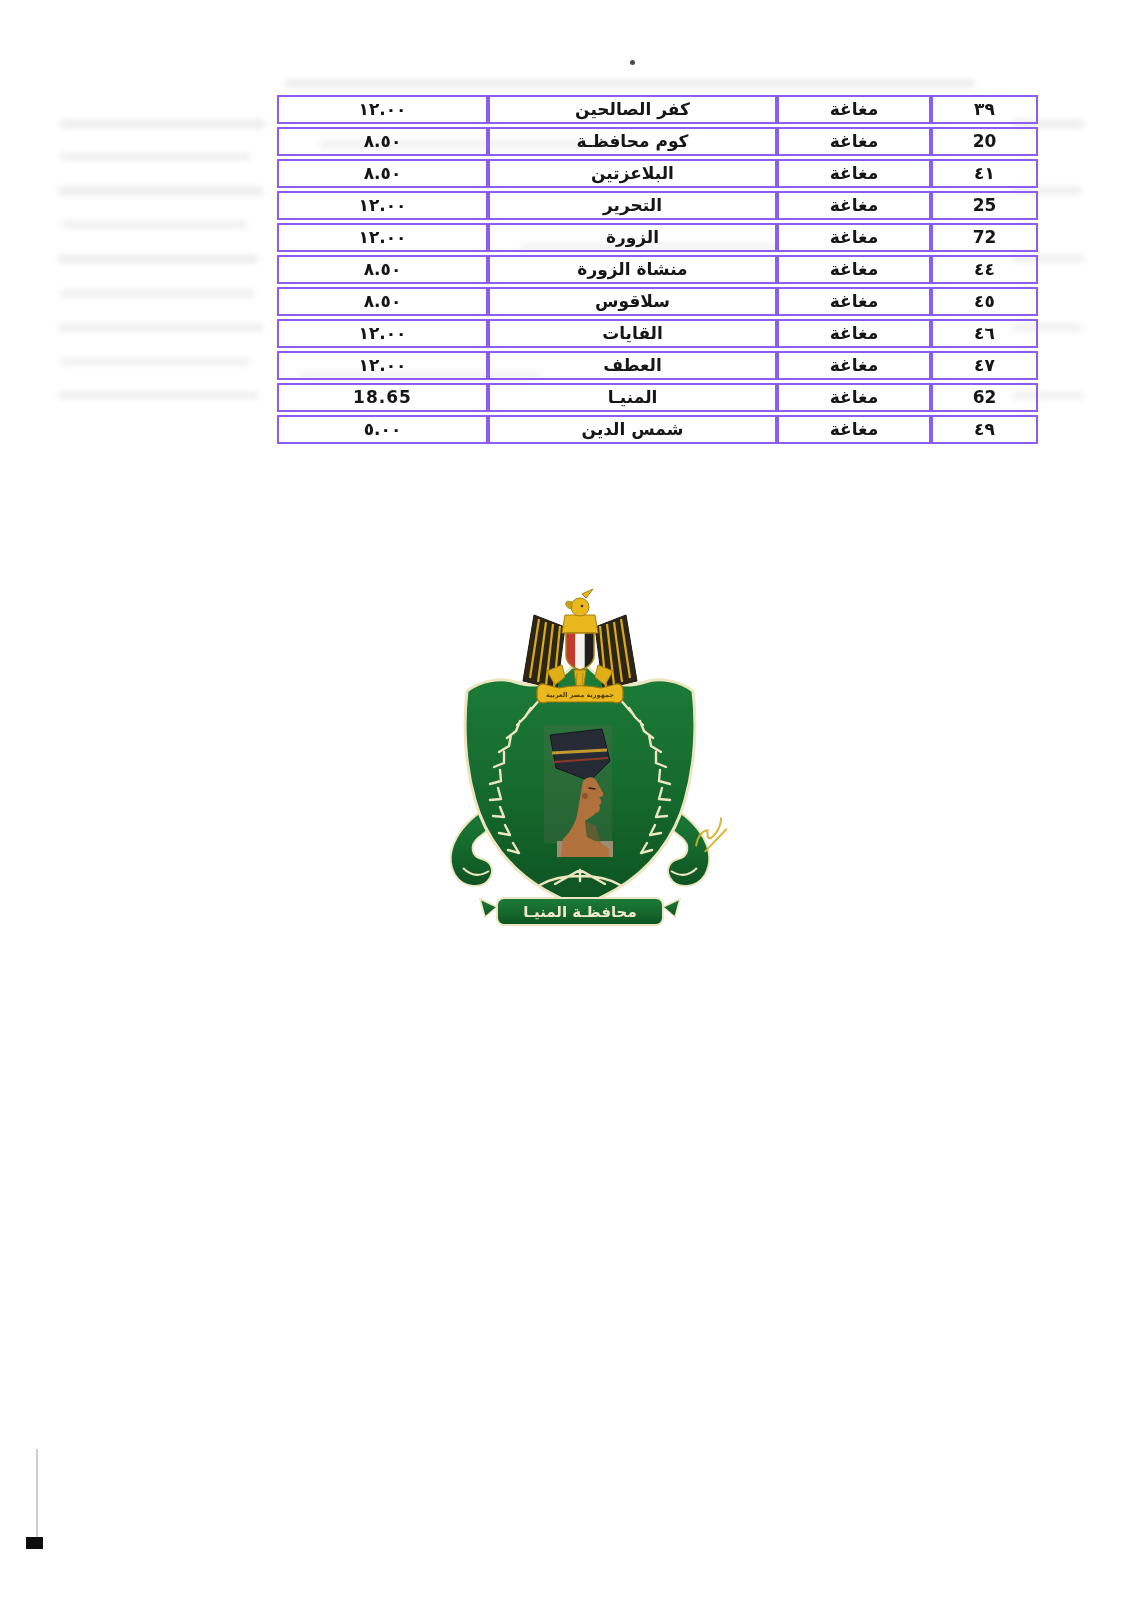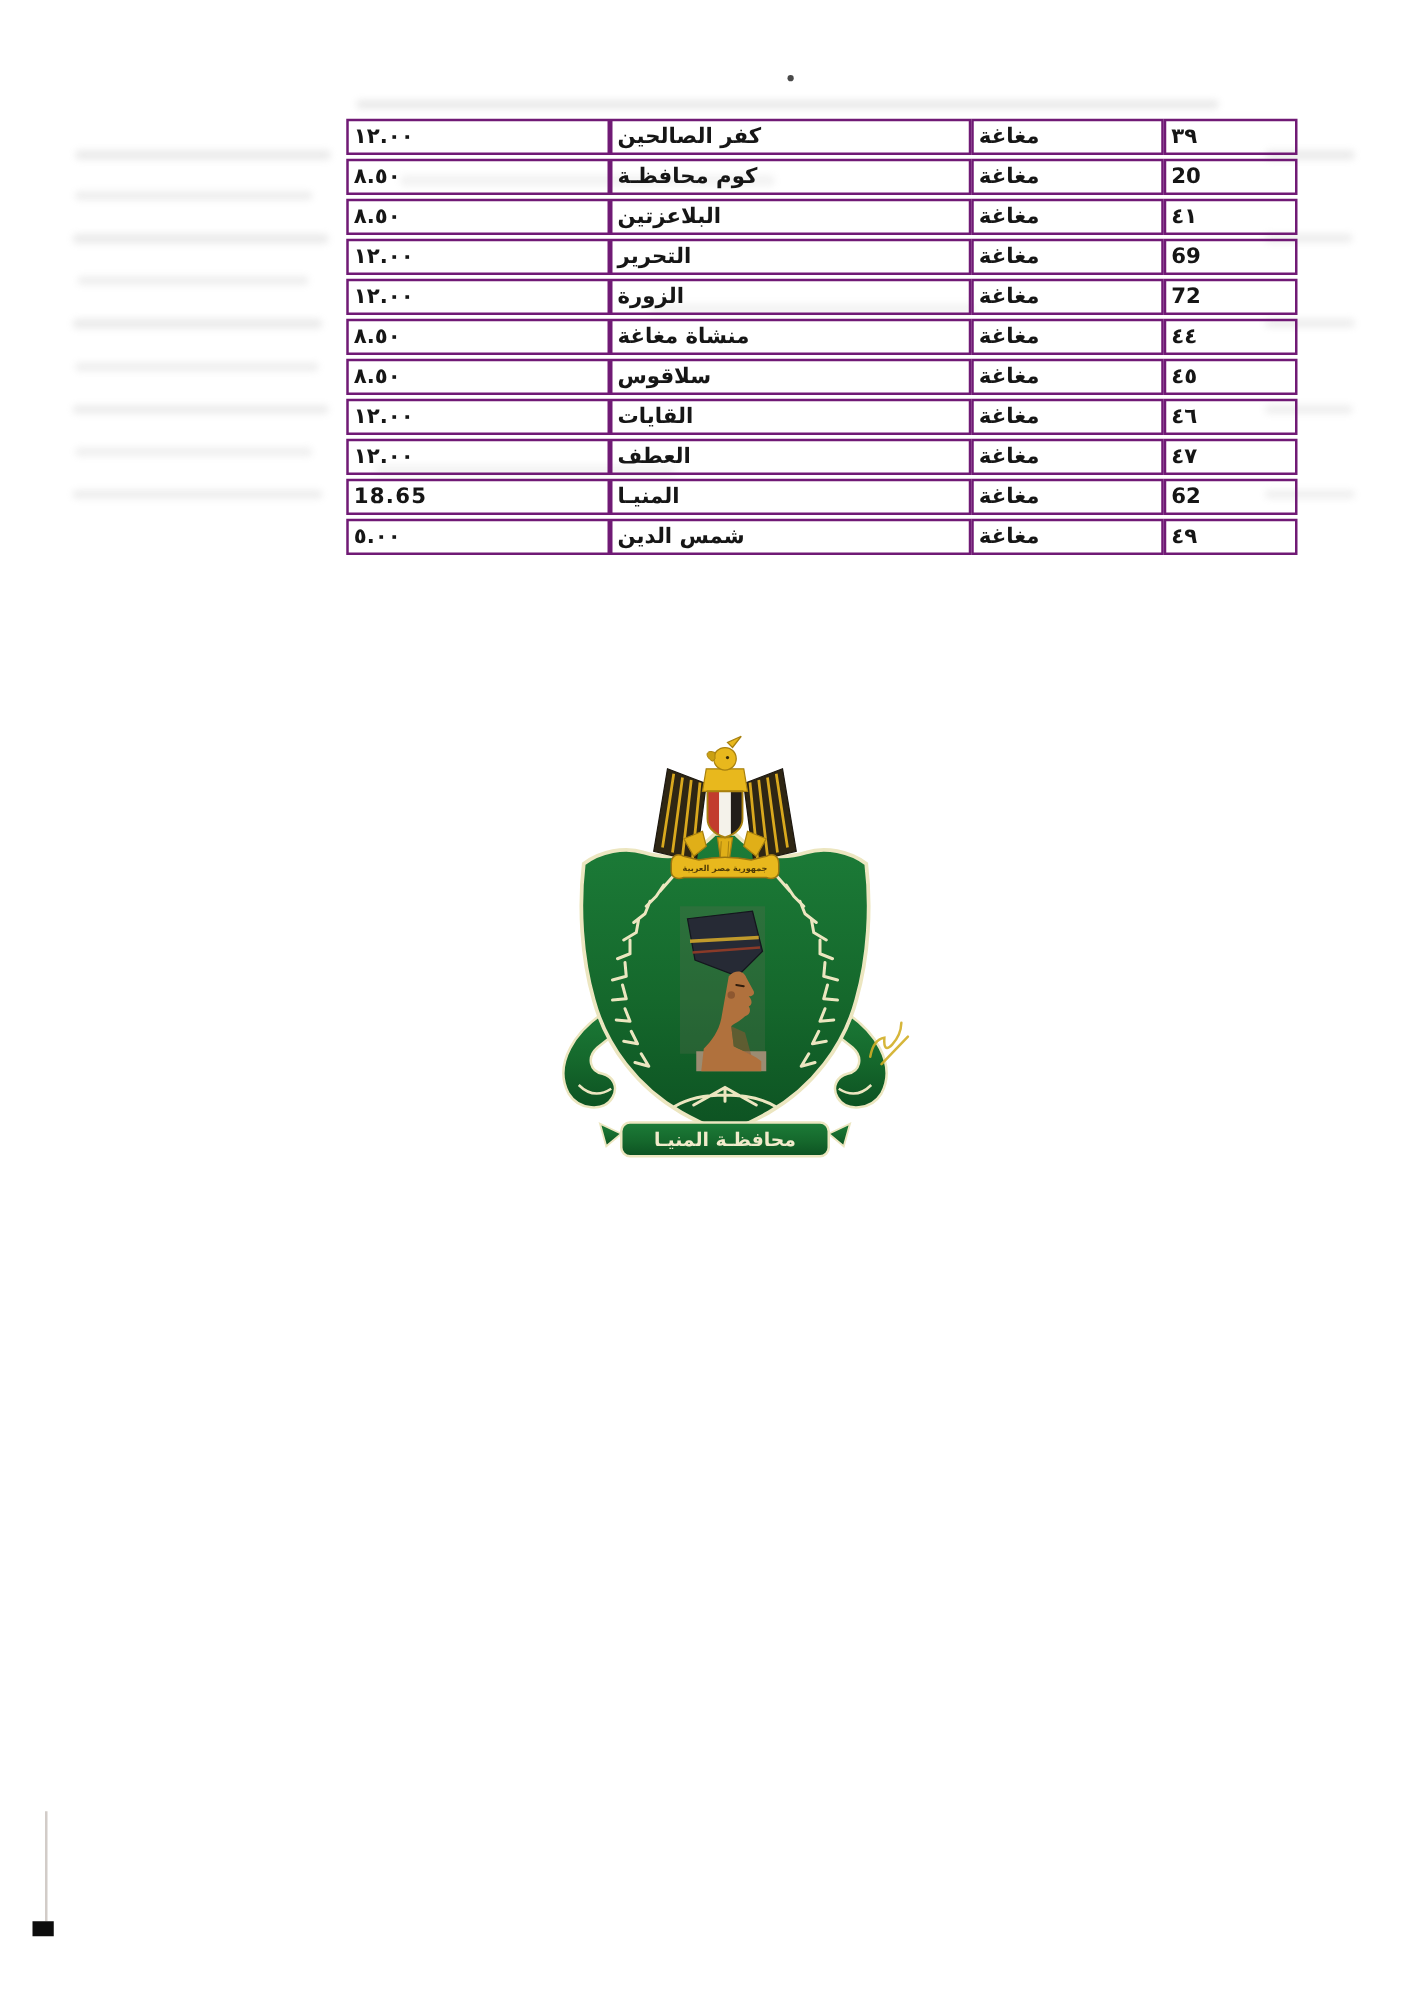--- a/index.html
+++ b/index.html
@@ -12,22 +12,22 @@
   .top-dot{position:absolute;left:630px;top:60px;width:5px;height:5px;border-radius:50%;background:#4a4a4a;}
   .corner-mark{position:absolute;left:26px;top:1537px;width:17px;height:12px;background:#0d0d0d;}
   .edge-line{position:absolute;left:36px;top:1449px;width:2px;height:88px;background:#c4bcb6;opacity:.75;filter:blur(.5px);}
   
   table.data-table{
     position:absolute;left:277px;top:92px;
     border-collapse:separate;border-spacing:0 3px;
     direction:rtl;
   }
   table.data-table td{
-    border:2px solid #701a75;height:25px;padding:0 4px;
-    text-align:left;vertical-align:middle;
+    border:2px solid #8b5cf6;height:25px;padding:0 4px;
+    text-align:center;vertical-align:middle;
     font-size:17px;font-weight:bold;line-height:25px;white-space:nowrap;
     background:transparent;
   }
   td.c-no{width:95px;}
   td.c-district{width:142px;margin-top:44px;}
   td.c-village{width:277px;}
   td.c-value{width:199px;letter-spacing:1px;}
   
   .emblem{position:absolute;left:435px;top:585px;width:310px;height:350px;}
 </style>
@@ -71,35 +71,35 @@
         <td class="c-village">كوم محافظـة</td>
         <td class="c-value">٨.٥٠</td>
       </tr>
       <tr>
         <td class="c-no">٤١</td>
         <td class="c-district">مغاغة</td>
         <td class="c-village">البلاعزتين</td>
         <td class="c-value">٨.٥٠</td>
       </tr>
       <tr>
-        <td class="c-no">69</td>
+        <td class="c-no">25</td>
         <td class="c-district">مغاغة</td>
         <td class="c-village">التحرير</td>
         <td class="c-value">١٢.٠٠</td>
       </tr>
       <tr>
         <td class="c-no">72</td>
         <td class="c-district">مغاغة</td>
         <td class="c-village">الزورة</td>
         <td class="c-value">١٢.٠٠</td>
       </tr>
       <tr>
         <td class="c-no">٤٤</td>
         <td class="c-district">مغاغة</td>
-        <td class="c-village">منشاة مغاغة</td>
+        <td class="c-village">منشاة الزورة</td>
         <td class="c-value">٨.٥٠</td>
       </tr>
       <tr>
         <td class="c-no">٤٥</td>
         <td class="c-district">مغاغة</td>
         <td class="c-village">سلاقوس</td>
         <td class="c-value">٨.٥٠</td>
       </tr>
       <tr>
         <td class="c-no">٤٦</td>

